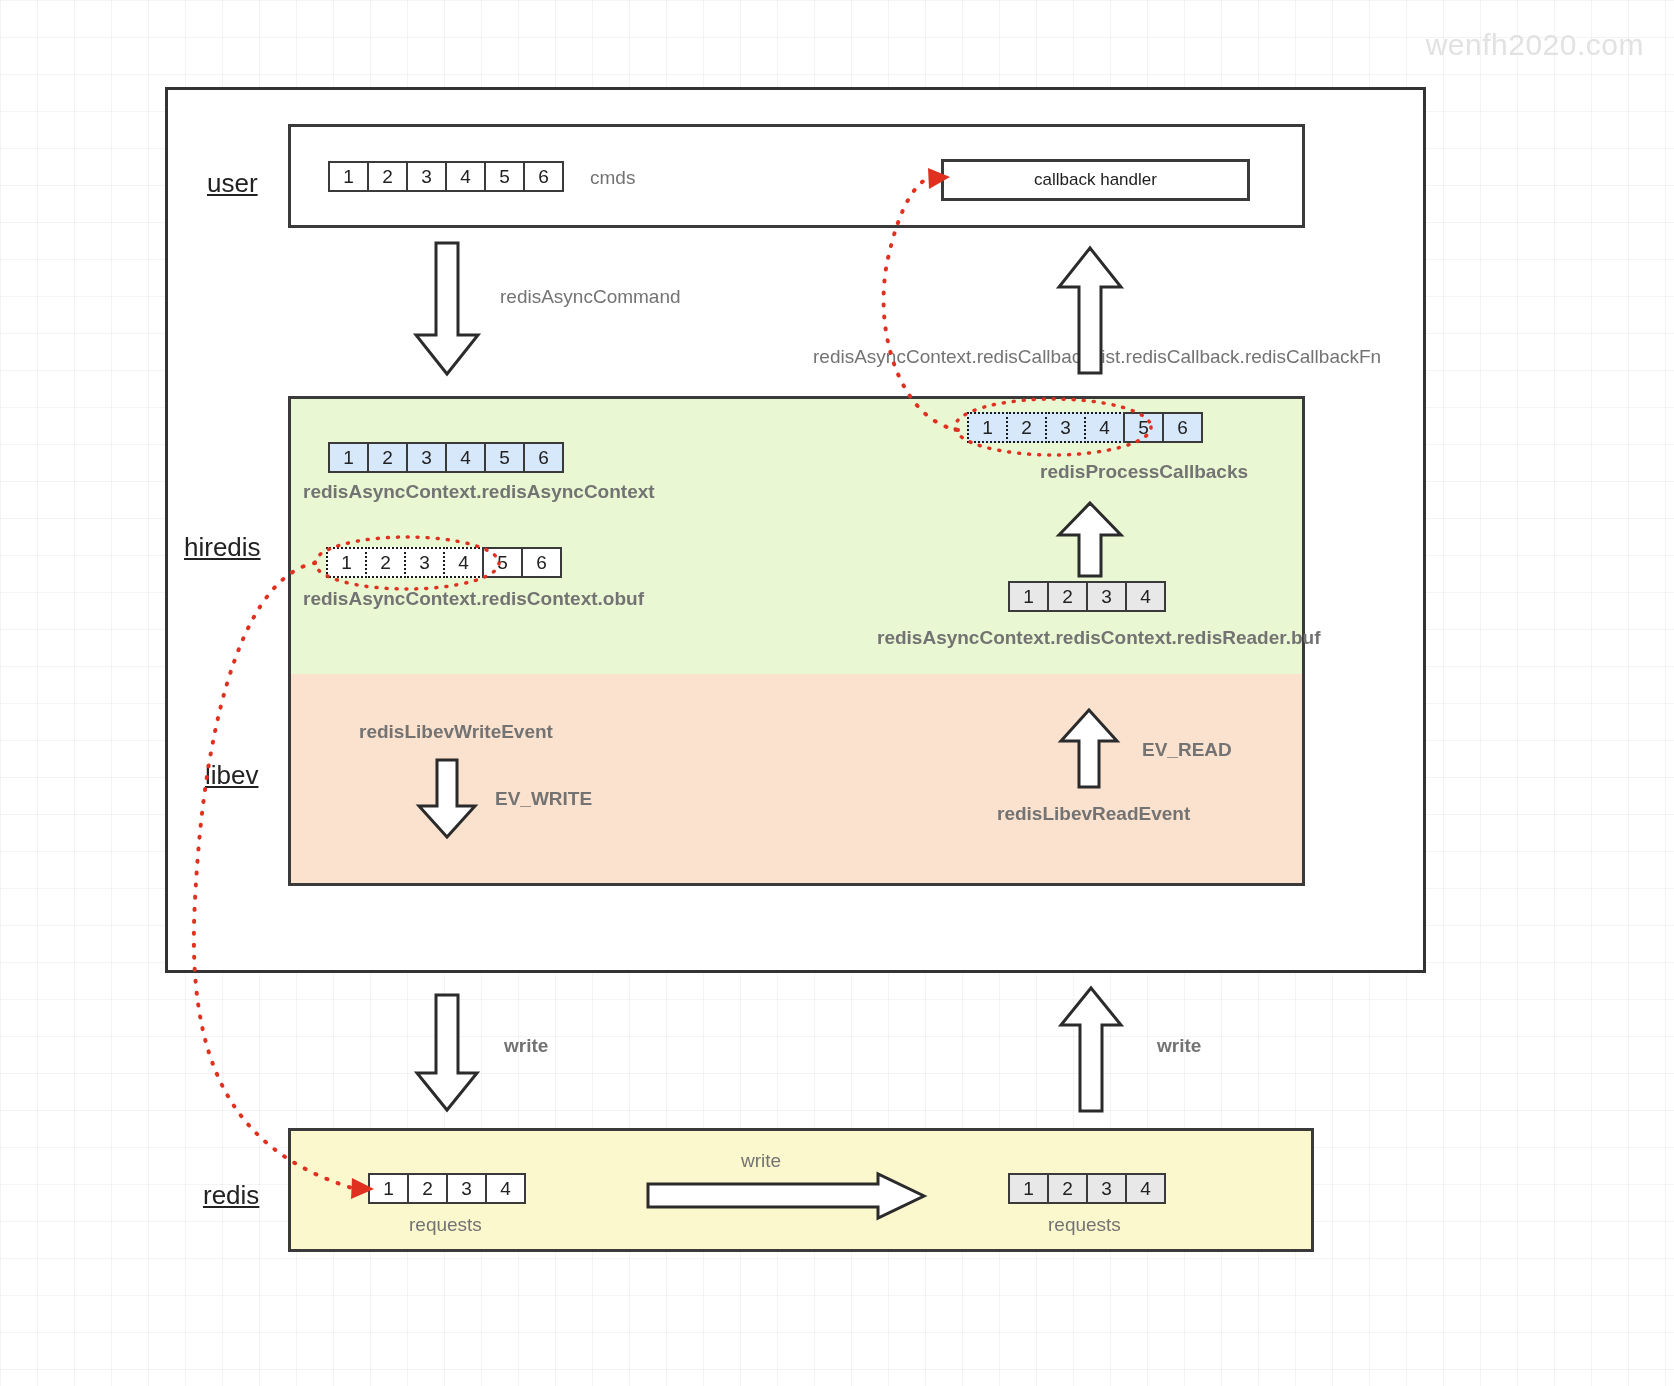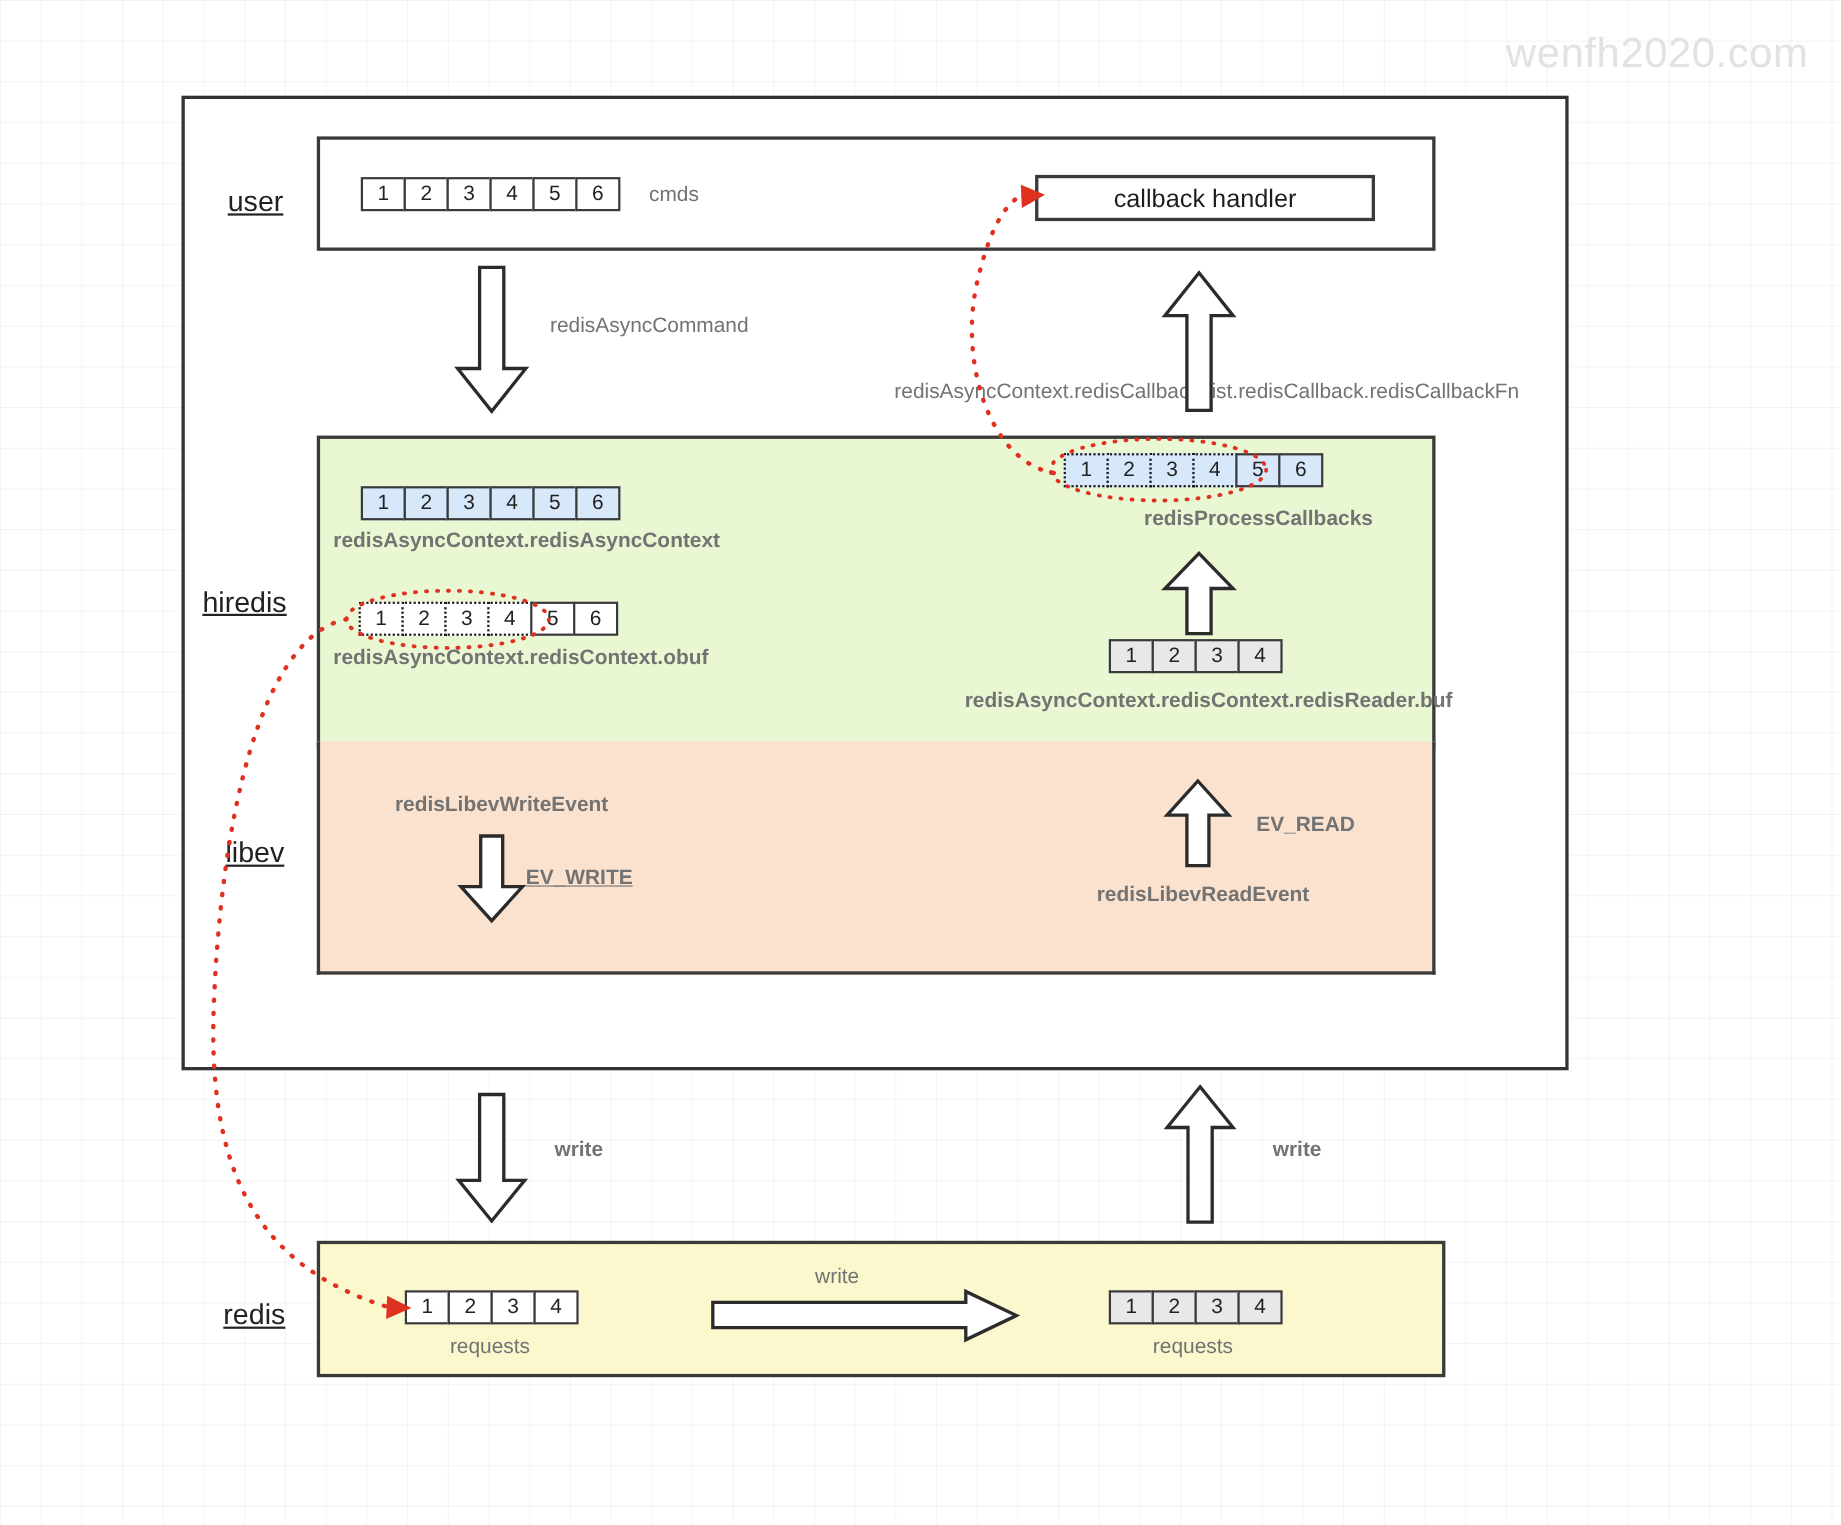--- a/index.html
+++ b/index.html
@@ -12,21 +12,21 @@
     background-size:37px 37px;
     font-family:"Liberation Sans", sans-serif;
     position:relative;
     overflow:hidden;
     color:#1d1d1d;
   }
   .abs{position:absolute;}
   
   #watermark{
     right:30px;top:28px;
-    font-size:38px;color:#e2e2e2;letter-spacing:.5px;
+    font-size:30px;color:#e2e2e2;letter-spacing:.5px;
     user-select:none;
   }
   
   #outer-frame{
     left:165px;top:87px;width:1255px;height:880px;
     border:3px solid #333;background:#fff;
   }
   
   .section-label{font-size:26px;color:#222;text-decoration:underline;}
   #label-user{left:207px;top:168px;}
@@ -74,40 +74,40 @@
   .caption.bold{font-weight:bold;}
 
   
   #cmds-strip{left:328px;top:161px;}
   #cmds-label{left:590px;top:167px;}
 
   #callback-handler{
     left:941px;top:159px;width:303px;height:36px;
     border:3px solid #3a3a3a;background:#fff;
     display:flex;align-items:center;justify-content:center;
-    font-size:23px;
+    font-size:17px;
   }
 
   #cblist-strip{left:328px;top:442px;}
   #cblist-label{left:303px;top:481px;}
 
   #obuf-strip{left:326px;top:547px;}
   #obuf-label{left:303px;top:588px;}
 
   #procb-strip{left:967px;top:412px;}
   #procb-label{left:1013px;top:461px;margin-left:27px;}
 
   #readerbuf-strip{left:1008px;top:581px;}
   #readerbuf-label{left:877px;top:627px;}
 
   #lbl-redisasynccommand{left:500px;top:286px;}
   #lbl-callbackfn{left:813px;top:346px;}
 
   #lbl-libevwrite{left:359px;top:721px;}
-  #lbl-evwrite{left:478px;top:788px;text-decoration:underline;}
+  #lbl-evwrite{left:495px;top:788px;}
   #lbl-evread{left:1142px;top:739px;}
   #lbl-libevread{left:997px;top:803px;}
 
   #lbl-write-left{left:504px;top:1035px;}
   #lbl-write-right{left:1157px;top:1035px;}
 
   #requests-strip{left:368px;top:1173px;}
   #requests-label{left:409px;top:1214px;}
   #responses-strip{left:1008px;top:1173px;}
   #responses-label{left:1048px;top:1214px;}

